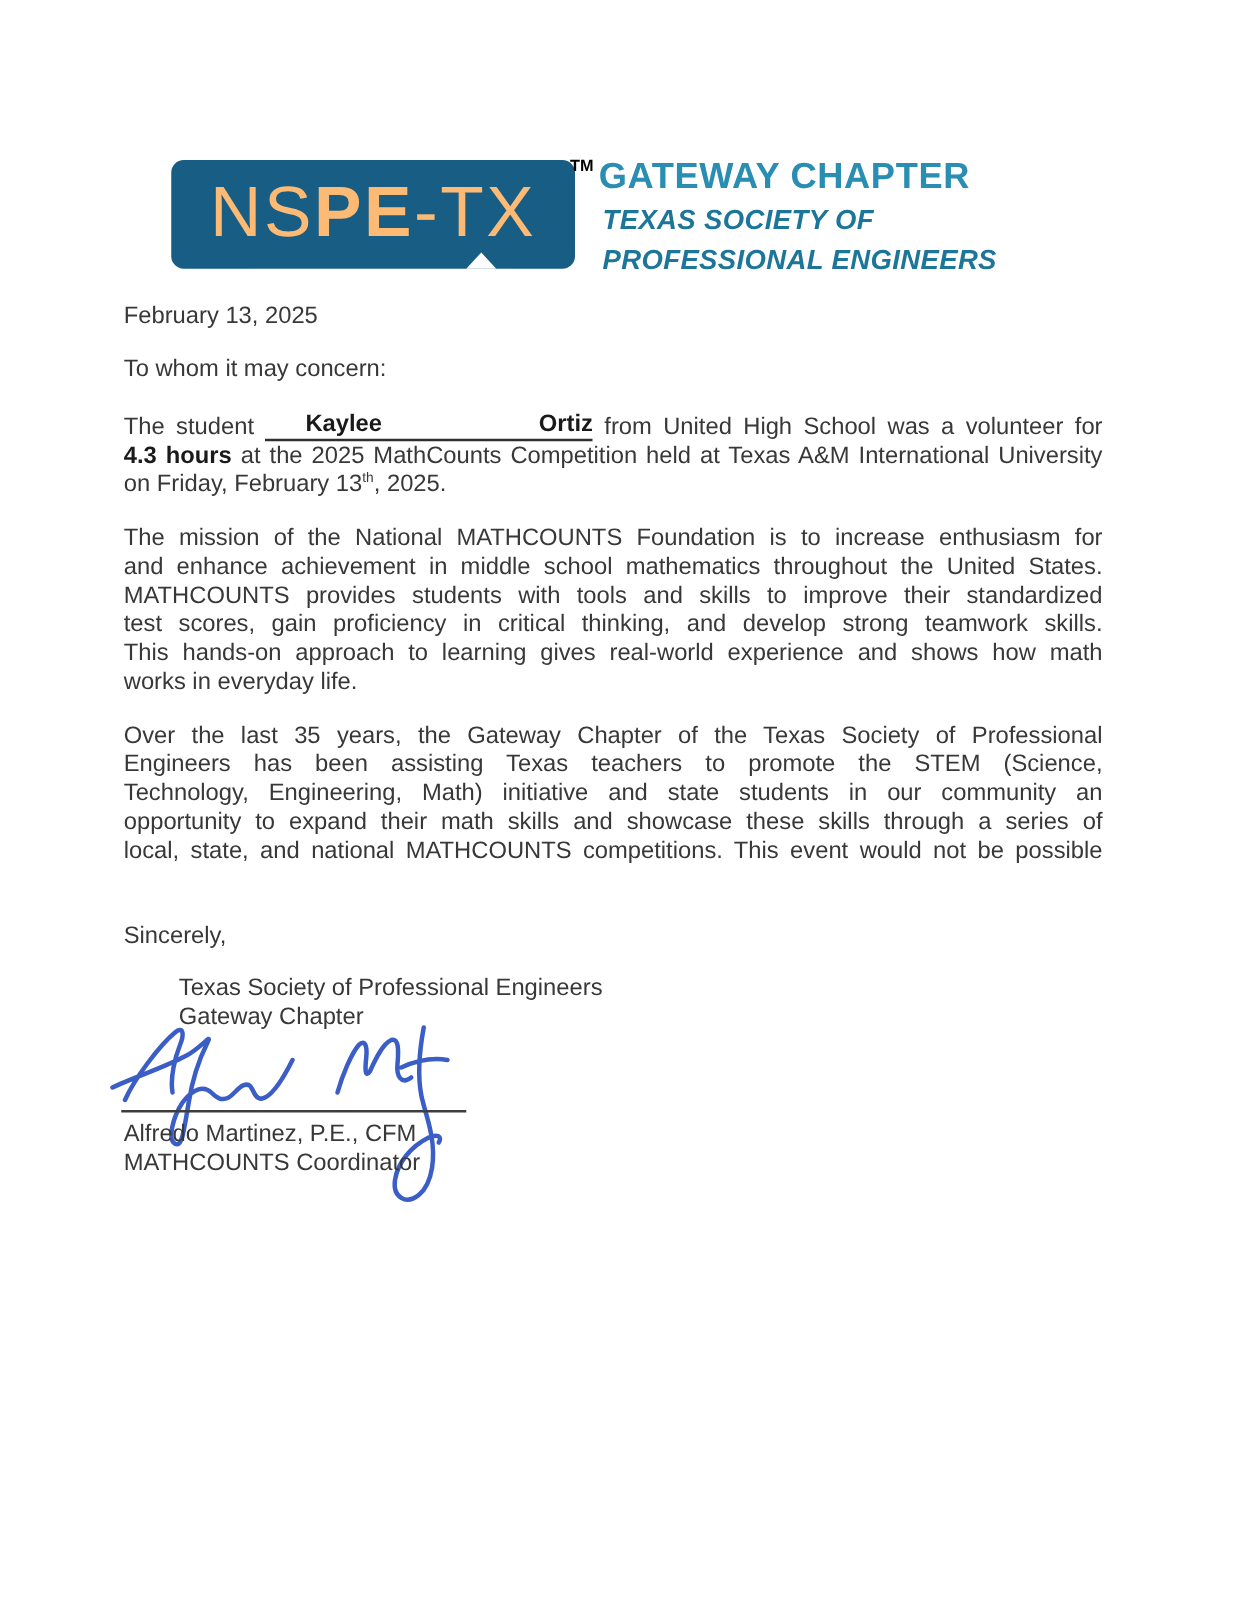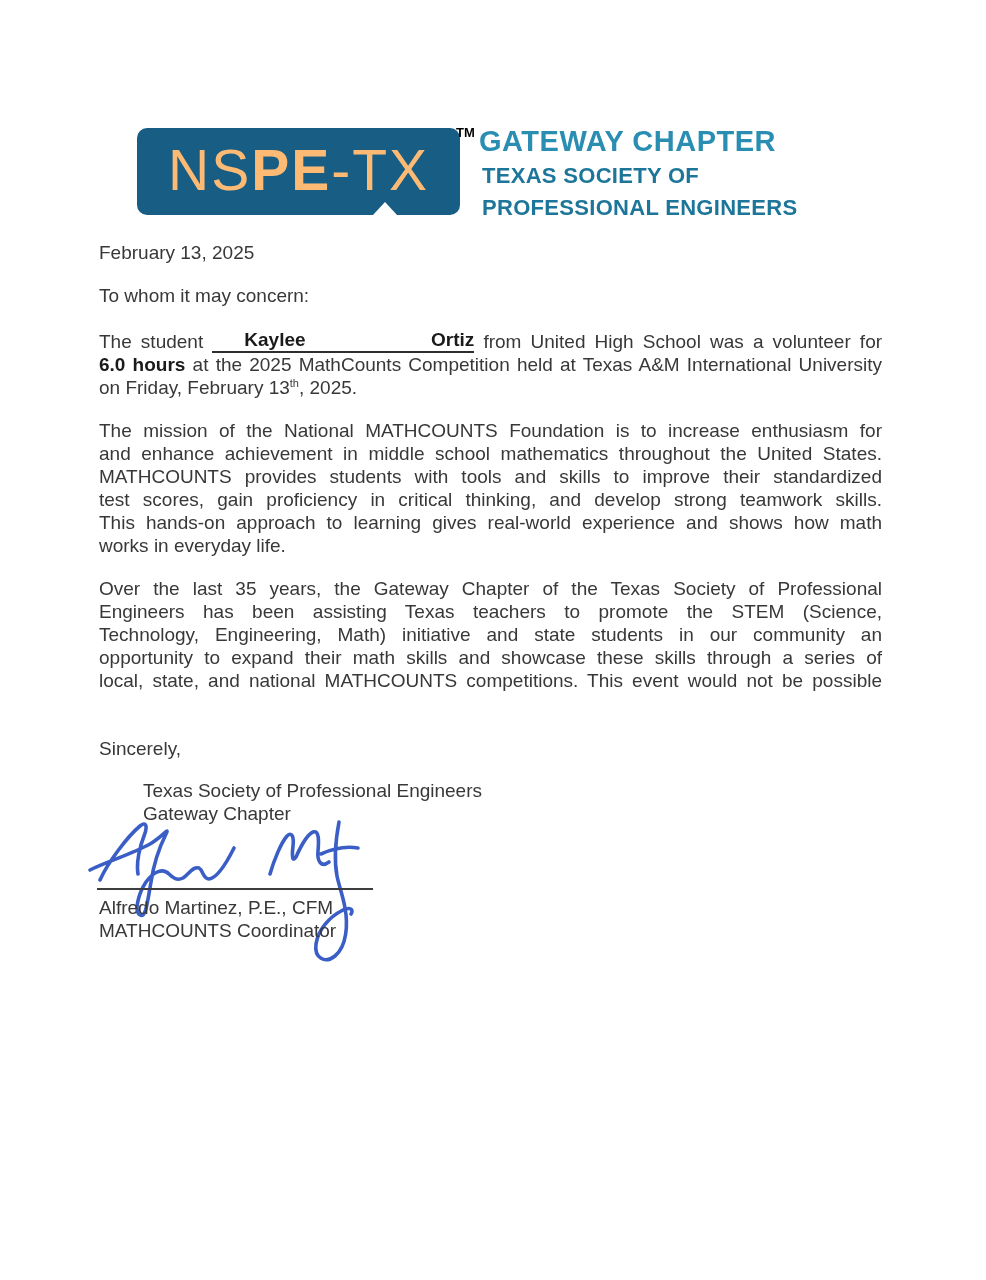--- a/index.html
+++ b/index.html
@@ -24,21 +24,21 @@
     transform:translateY(-1px);
   }
   .logo-text .pe{font-weight:700;}
   .logo-notch{
     position:absolute;bottom:0;left:236px;width:0;height:0;
     border-left:12px solid transparent;border-right:12px solid transparent;
     border-bottom:13px solid #ffffff;
   }
   .tm{position:absolute;left:456px;top:125px;font-size:13px;font-weight:700;color:#000000;}
   .ch1{position:absolute;left:479px;top:125px;font-size:29px;font-weight:700;color:#2a8db2;letter-spacing:.5px;white-space:nowrap;}
-  .ch2{position:absolute;left:482px;top:163px;font-size:22px;font-weight:700;color:#1d7699;letter-spacing:.3px;white-space:nowrap;}
+  .ch2{position:absolute;left:482px;top:163px;font-size:22px;font-weight:700;color:#1d7699;letter-spacing:.3px;white-space:nowrap;font-style:italic;}
   .ch3{top:195px;}
   
   .tblock{
     position:absolute;left:99px;width:783px;
     font-size:19px;line-height:23px;
   }
   .jline{text-align:justify;text-align-last:justify;}
   .date{top:241px;}
   .salutation{top:284px;}
   .p1{top:329px;}
@@ -78,21 +78,21 @@
   <div class="tblock date">February 13, 2025</div>
   <div class="tblock salutation">To whom it may concern:</div>
 
   <div class="tblock p1">
     <div class="jline">
       <span>The student</span>
       <span class="blank"><span class="name">Kaylee Ortiz</span></span>
       <span>from United High School was a volunteer for</span>
     </div>
     <div class="jline">
-      <b>6.0 hours</b>
+      <b>4.3 hours</b>
       <span>at the 2025 MathCounts Competition held at Texas A&amp;M International University</span>
     </div>
     <div><span>on Friday, February 13</span><sup>th</sup><span>, 2025.</span></div>
   </div>
 
   <div class="tblock p2">
     <div class="jline">The mission of the National MATHCOUNTS Foundation is to increase enthusiasm for</div>
     <div class="jline">and enhance achievement in middle school mathematics throughout the United States.</div>
     <div class="jline">MATHCOUNTS provides students with tools and skills to improve their standardized</div>
     <div class="jline">test scores, gain proficiency in critical thinking, and develop strong teamwork skills.</div>

